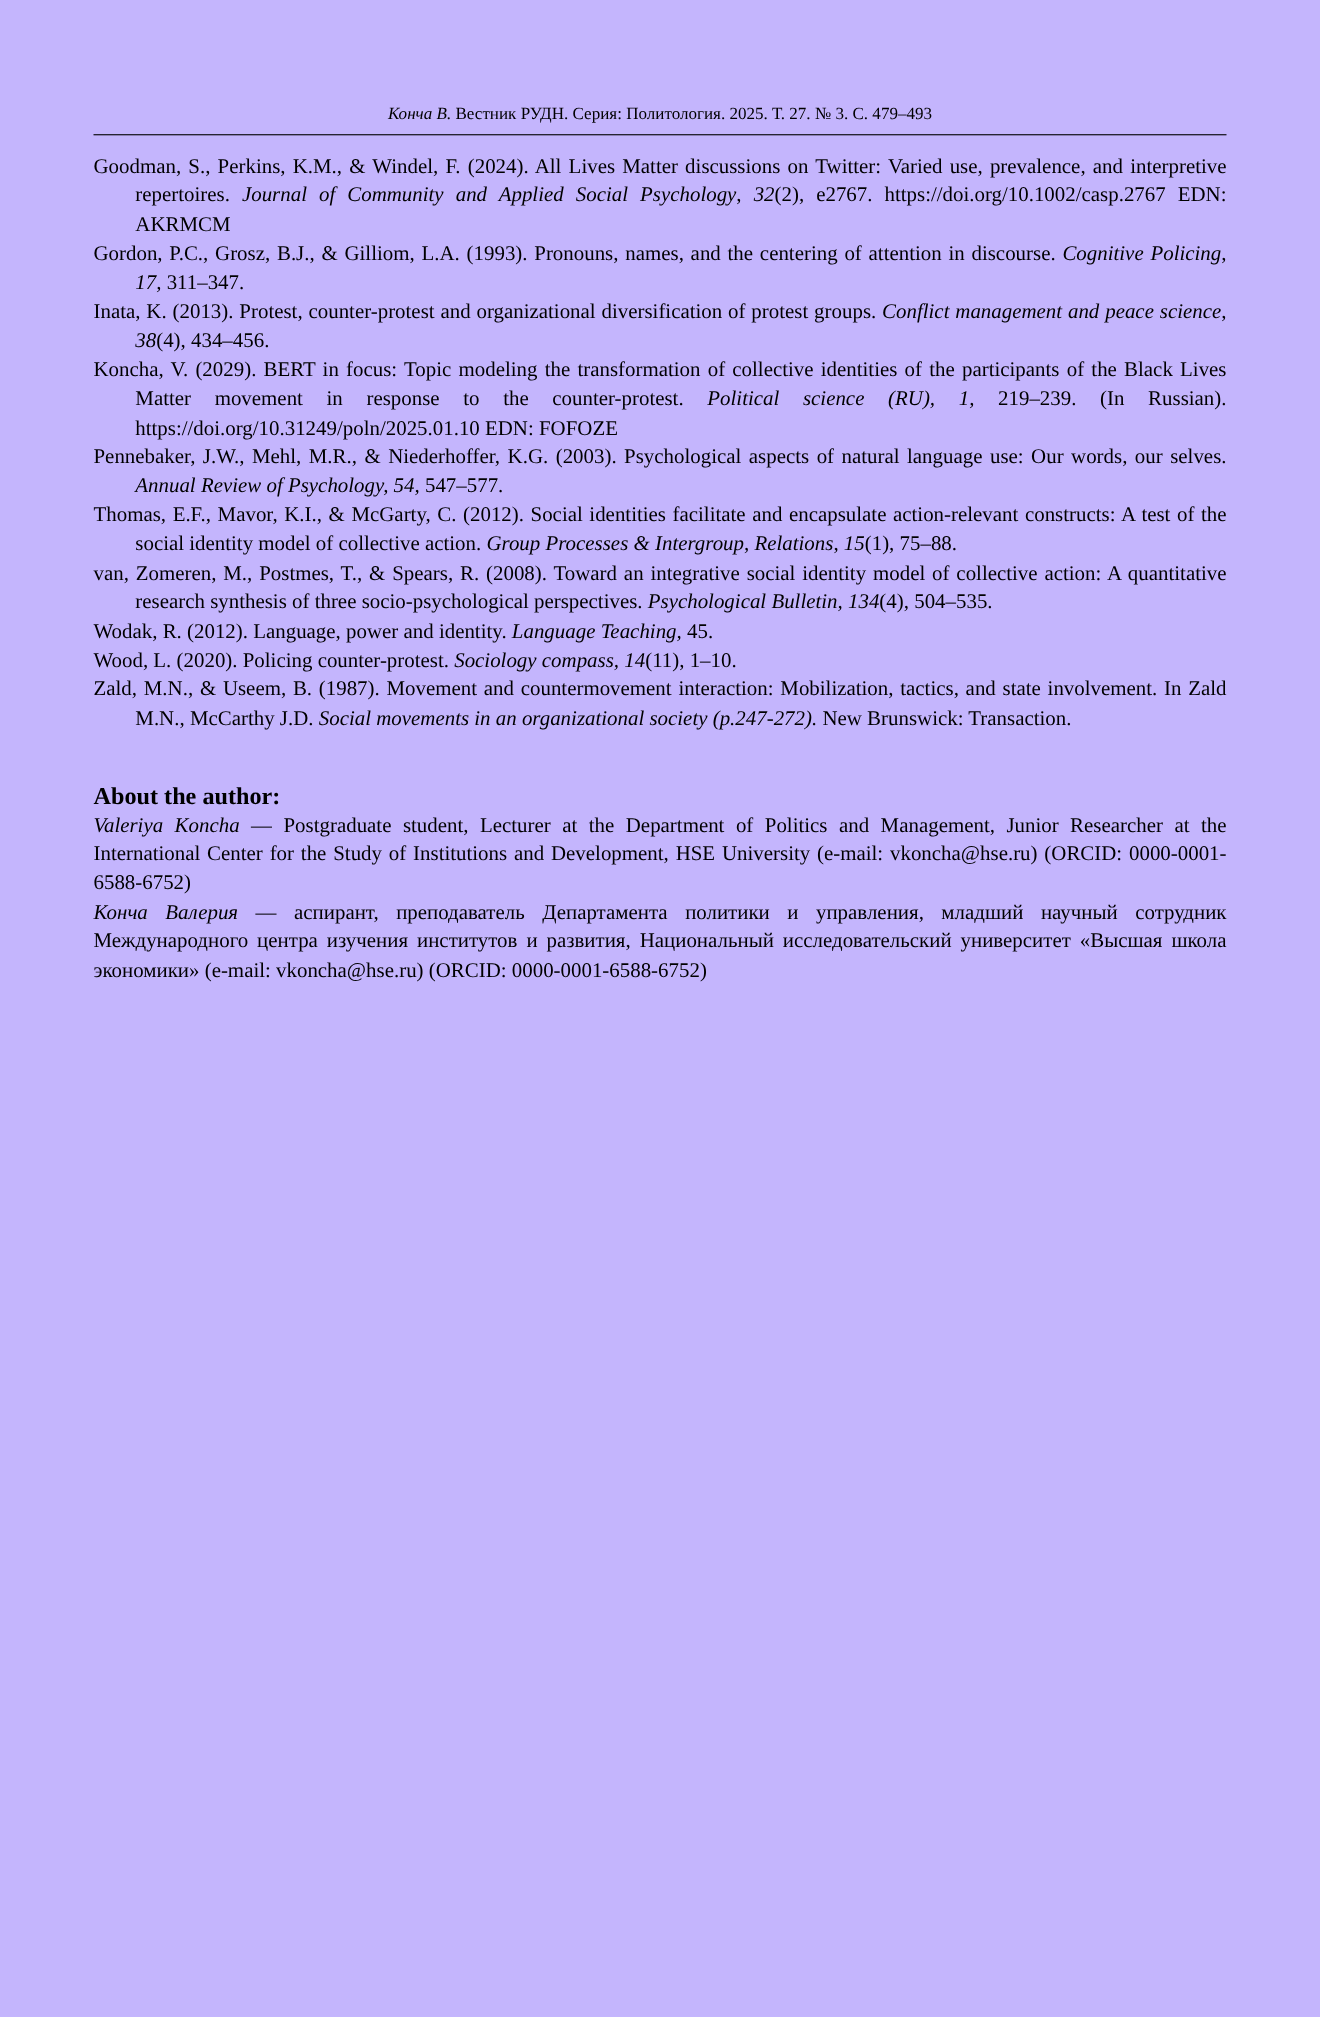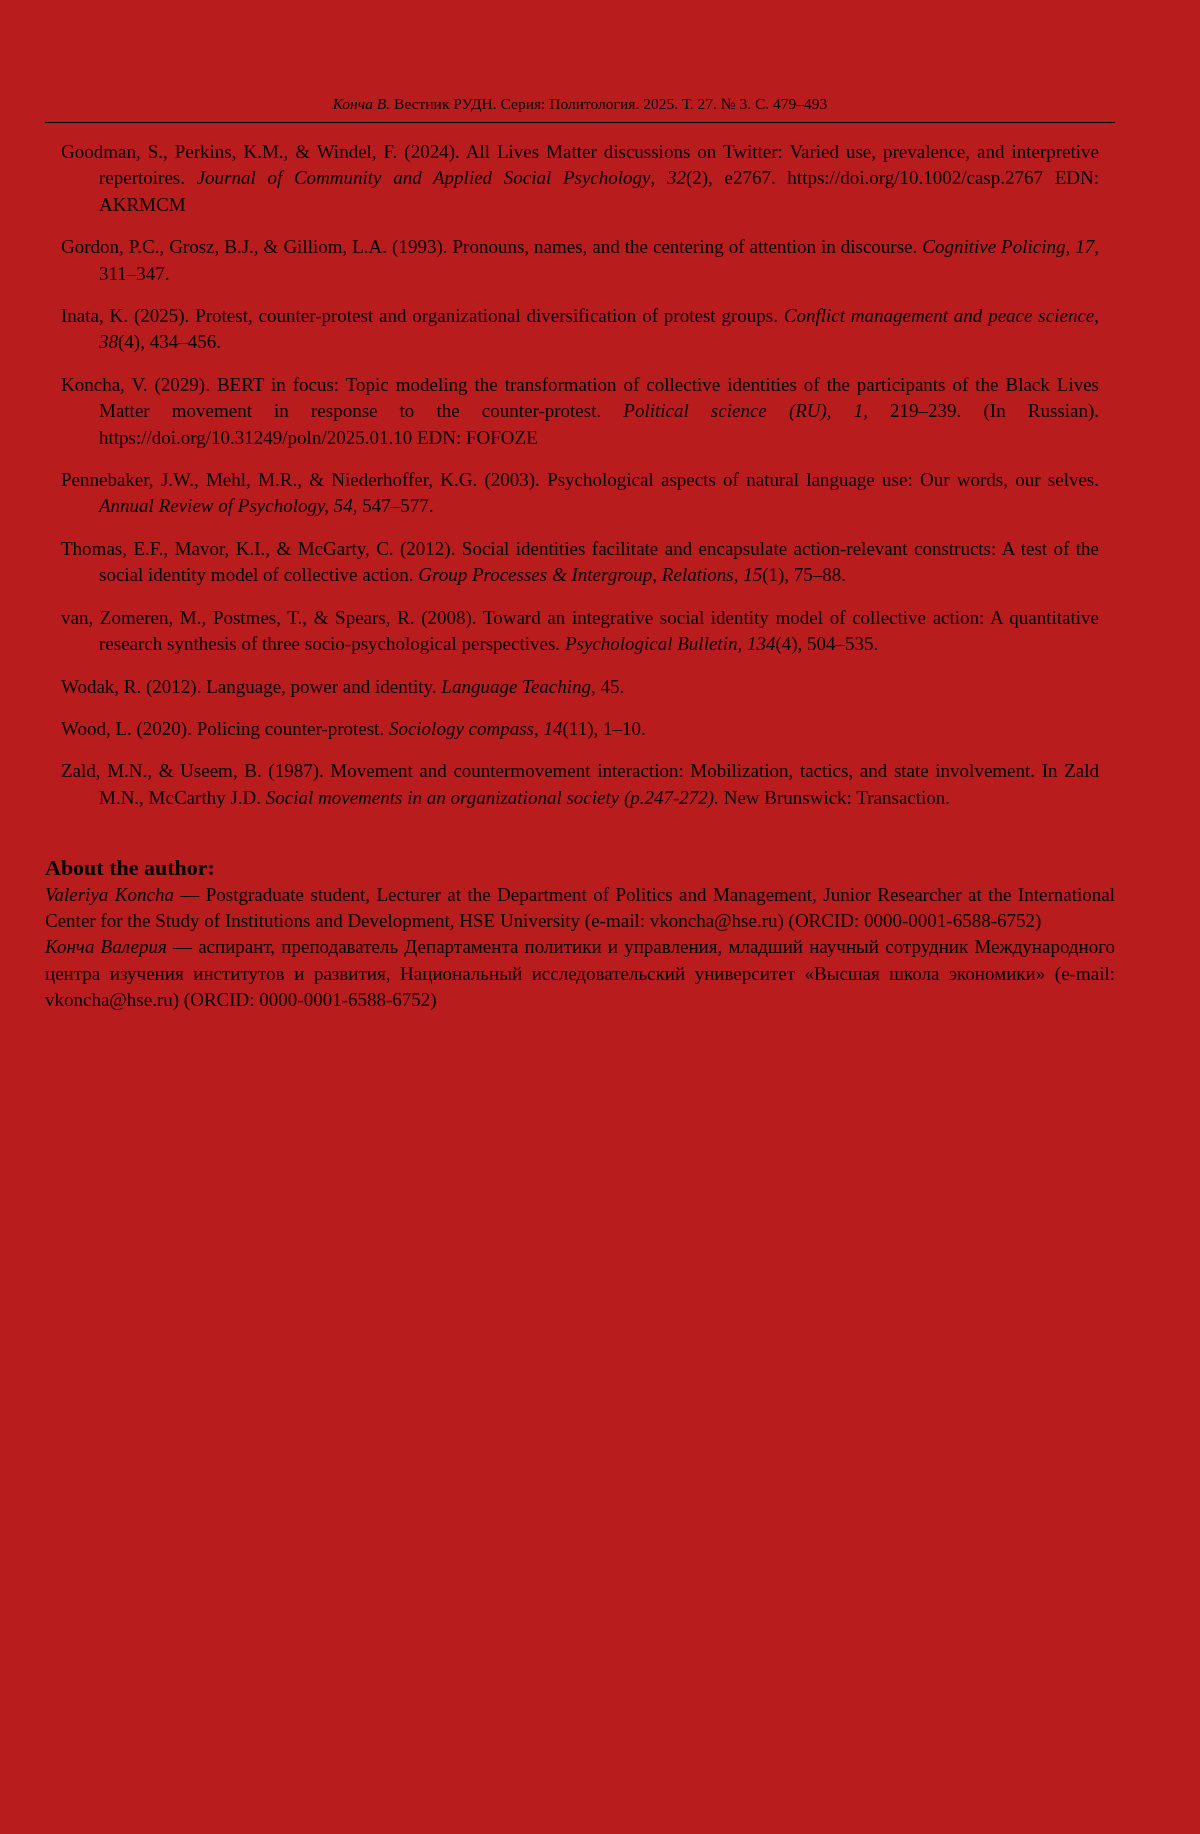--- a/index.html
+++ b/index.html
@@ -7,38 +7,38 @@
     padding: 0;
     background: #ffffff;
     width: 1200px;
     height: 1834px;
     overflow: hidden;
   }
   .page {
     box-sizing: border-box;
     width: 1200px;
     height: 1834px;
-    padding: 95px 85px 0 45px;
+    padding: 95px 85px 0 85px;
     font-family: "Liberation Serif", serif;
     color: #000000;
-    background: #b91c1c;
+    background: #c4b5fd;
   }
   .header {
     text-align: center;
     font-size: 15.5px;
     line-height: 18px;
     padding-bottom: 9px;
   }
   .header-divider {
     border: none;
     border-top: 1.5px solid #000000;
     margin: 0 0 16px 0;
   }
   .ref {
-    margin: 16px;
+    margin: 0;
     font-size: 19px;
     line-height: 26.4px;
     text-align: justify;
     padding-left: 38px;
     text-indent: -38px;
   }
   .it { font-style: italic; }
   .section-heading {
     font-size: 22px;
     line-height: 26.4px;
@@ -57,21 +57,21 @@
 
 <div class="page">
 
   <div class="header"><span class="it">Конча В.</span><span> Вестник РУДН. Серия: Политология. 2025. Т. 27. № 3. С. 479–493</span></div>
 
   <hr class="header-divider">
 
   <div>
       <p class="ref"><span>Goodman, S., Perkins, K.M., &amp; Windel, F. (2024). All Lives Matter discussions on Twitter: Varied use, prevalence, and interpretive repertoires. </span><span class="it">Journal of Community and Applied Social Psychology</span><span>, </span><span class="it">32</span><span>(2), e2767. https://doi.org/10.1002/casp.2767 EDN: AKRMCM</span></p>
       <p class="ref"><span>Gordon, P.C., Grosz, B.J., &amp; Gilliom, L.A. (1993). Pronouns, names, and the centering of attention in discourse. </span><span class="it">Cognitive Policing</span><span>, </span><span class="it">17,</span><span> 311–347.</span></p>
-      <p class="ref"><span>Inata, K. (2025). Protest, counter-protest and organizational diversification of protest groups. </span><span class="it">Conflict management and peace science</span><span>, </span><span class="it">38</span><span>(4), 434–456.</span></p>
+      <p class="ref"><span>Inata, K. (2013). Protest, counter-protest and organizational diversification of protest groups. </span><span class="it">Conflict management and peace science</span><span>, </span><span class="it">38</span><span>(4), 434–456.</span></p>
       <p class="ref"><span>Koncha, V. (2029). BERT in focus: Topic modeling the transformation of collective identities of the participants of the Black Lives Matter movement in response to the counter-protest. </span><span class="it">Political science (RU), 1,</span><span> 219–239. (In Russian). https://doi.org/10.31249/poln/2025.01.10 EDN: FOFOZE</span></p>
       <p class="ref"><span>Pennebaker, J.W., Mehl, M.R., &amp; Niederhoffer, K.G. (2003). Psychological aspects of natural language use: Our words, our selves. </span><span class="it">Annual Review of Psychology, 54,</span><span> 547–577.</span></p>
       <p class="ref"><span>Thomas, E.F., Mavor, K.I., &amp; McGarty, C. (2012). Social identities facilitate and encapsulate action-relevant constructs: A test of the social identity model of collective action. </span><span class="it">Group Processes &amp; Intergroup</span><span>, </span><span class="it">Relations</span><span>, </span><span class="it">15</span><span>(1), 75–88.</span></p>
       <p class="ref"><span>van, Zomeren, M., Postmes, T., &amp; Spears, R. (2008). Toward an integrative social identity model of collective action: A quantitative research synthesis of three socio-psychological perspectives. </span><span class="it">Psychological Bulletin, 134</span><span>(4), 504–535.</span></p>
       <p class="ref"><span>Wodak, R. (2012). Language, power and identity. </span><span class="it">Language Teaching,</span><span> 45.</span></p>
       <p class="ref"><span>Wood, L. (2020). Policing counter-protest. </span><span class="it">Sociology compass, 14</span><span>(11), 1–10.</span></p>
       <p class="ref"><span>Zald, M.N., &amp; Useem, B. (1987). Movement and countermovement interaction: Mobilization, tactics, and state involvement. In Zald M.N., McCarthy J.D. </span><span class="it">Social movements in an organizational society (p.247-272).</span><span> New Brunswick: Transaction.</span></p>
     </div>
 
   <p class="section-heading">About the author:</p>

